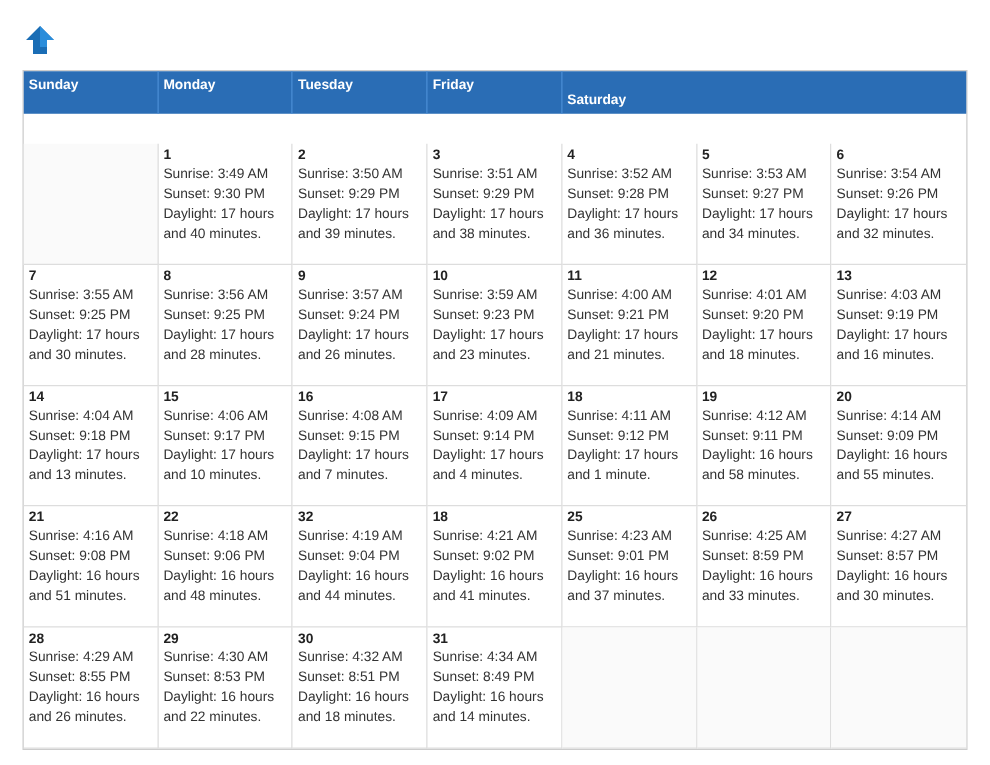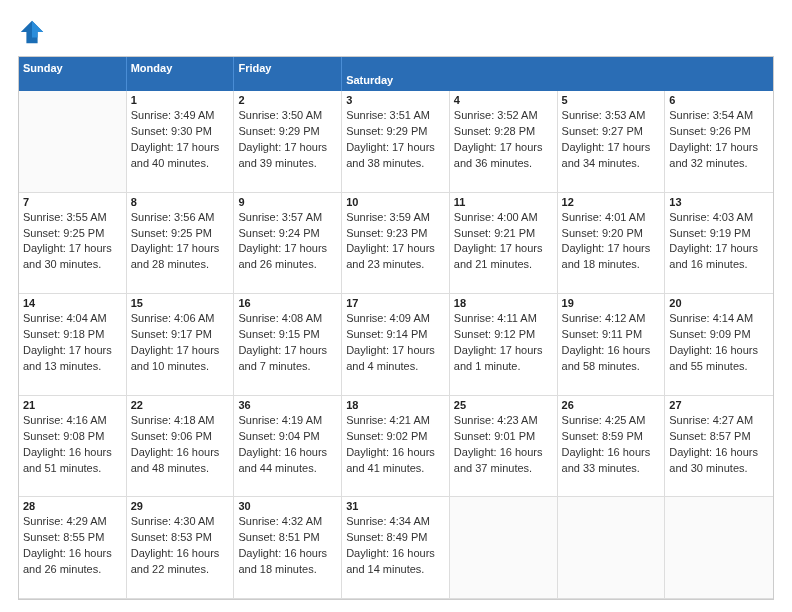--- a/index.html
+++ b/index.html
@@ -52,20 +52,21 @@
     }
     .title-block .location {
       font-size: 14px;
       color: #444;
     }
     .calendar {
       flex: 1;
       display: flex;
       flex-direction: column;
       border: 1px solid #ccc;
+      gap: 24px;
     }
     .cal-header {
       display: grid;
       grid-template-columns: repeat(7, 1fr);
       background-color: #2a6db5;
     }
     .cal-header-cell {
       color: #fff;
       font-size: 11px;
       font-weight: bold;
@@ -122,20 +123,21 @@
     <div class="title-block">
       <div class="month-year"></div>
       <div class="location"></div>
     </div>
   </div>
 
   <div class="calendar">
     <div class="cal-header">
     <div class="cal-header-cell">Sunday</div>
         <div class="cal-header-cell">Monday</div>
+        <div class="cal-header-cell">Tuesday</div>
         <div class="cal-header-cell">Friday</div>
         <div class="cal-header-cell">Saturday</div>
       </div>
     <div class="cal-body">
     <div class="cal-cell empty"></div>
         <div class="cal-cell">
           <span class="day-num">1</span>
           <div class="info">Sunrise: 3:49 AM<br>Sunset: 9:30 PM<br>Daylight: 17 hours<br>and 40 minutes.</div>
         </div>
         <div class="cal-cell">
@@ -216,21 +218,21 @@
         </div>
         <div class="cal-cell">
           <span class="day-num">21</span>
           <div class="info">Sunrise: 4:16 AM<br>Sunset: 9:08 PM<br>Daylight: 16 hours<br>and 51 minutes.</div>
         </div>
         <div class="cal-cell">
           <span class="day-num">22</span>
           <div class="info">Sunrise: 4:18 AM<br>Sunset: 9:06 PM<br>Daylight: 16 hours<br>and 48 minutes.</div>
         </div>
         <div class="cal-cell">
-          <span class="day-num">36</span>
+          <span class="day-num">32</span>
           <div class="info">Sunrise: 4:19 AM<br>Sunset: 9:04 PM<br>Daylight: 16 hours<br>and 44 minutes.</div>
         </div>
         <div class="cal-cell">
           <span class="day-num">18</span>
           <div class="info">Sunrise: 4:21 AM<br>Sunset: 9:02 PM<br>Daylight: 16 hours<br>and 41 minutes.</div>
         </div>
         <div class="cal-cell">
           <span class="day-num">25</span>
           <div class="info">Sunrise: 4:23 AM<br>Sunset: 9:01 PM<br>Daylight: 16 hours<br>and 37 minutes.</div>
         </div>

